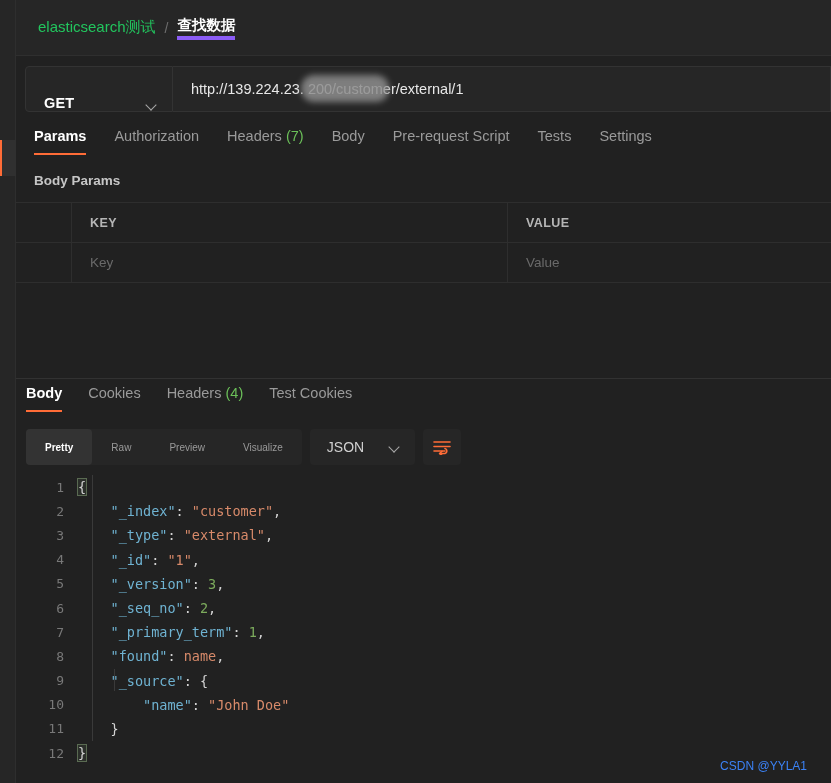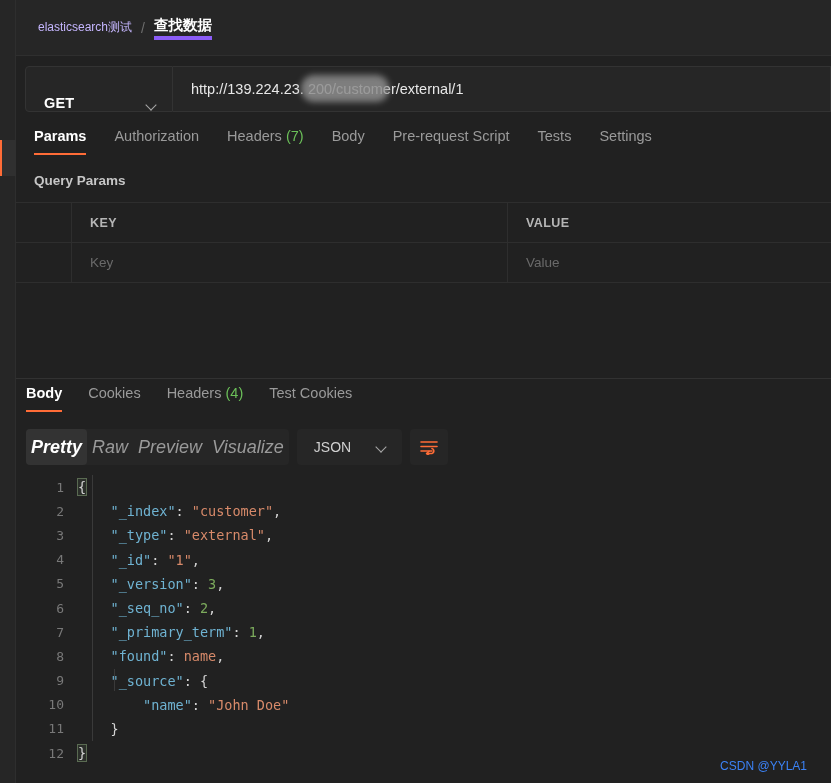--- a/index.html
+++ b/index.html
@@ -26,21 +26,21 @@
   }
 
   
   .breadcrumb-bar {
     position: absolute; left: 16px; top: 0; right: 0; height: 56px;
     background: #262626;
     display: flex; align-items: center; padding-left: 22px;
     border-bottom: 1px solid #2f2f2f;
   }
   .crumb-collection {
-    color: #c4b5fd; font-size: 12px;
+    color: #22c55e; font-size: 15px;
   }
   .crumb-sep { color: #6e6e6e; font-size: 14px; margin: 0 9px; }
   .crumb-current {
     color: #ffffff; font-size: 14.5px; font-weight: bold;
     border-bottom: 4px solid #8b5cf6; padding-bottom: 1px;
   }
 
   
   .request-pane {
     position: absolute; left: 16px; top: 57px; right: 0; height: 320px;
@@ -139,22 +139,22 @@
   }
 
   .fmt-row {
     position: absolute; left: 10px; top: 48px; right: 0; height: 40px;
     display: flex; align-items: center; gap: 8px;
   }
   .seg-group {
     display: flex; background: #262626; border-radius: 4px; height: 36px; align-items: stretch;
   }
   .seg {
-    display: flex; align-items: center; padding: 0 5px;
-    font-size: 18px; color: #9a9a9a; border-radius: 4px; font-style: italic;
+    display: flex; align-items: center; padding: 0 19px;
+    font-size: 10px; color: #9a9a9a; border-radius: 4px;
   }
   .seg.active { background: #333333; color: #ffffff; font-weight: bold; }
   .dd-group {
     display: flex; align-items: center; gap: 26px;
     background: #262626; border-radius: 4px; height: 36px; padding: 0 14px 0 17px;
   }
   .dd-label { color: #d0d0d0; font-size: 14px; }
   .icon-btn {
     width: 38px; height: 36px; background: #262626; border-radius: 4px;
     display: flex; align-items: center; justify-content: center;
@@ -243,21 +243,21 @@
         <span>Pre-request Script</span>
       </div>
       <div class="rtab">
         <span>Tests</span>
       </div>
       <div class="rtab">
         <span>Settings</span>
       </div>
     </div>
 
-    <div class="qp-title">Query Params</div>
+    <div class="qp-title">Body Params</div>
 
     <div class="table">
       <div class="trow">
         <div class="tcheck"></div>
         <div class="tkey">
           <span class="th">KEY</span>
         </div>
         <div class="tval">
           <span class="th">VALUE</span>
         </div>

